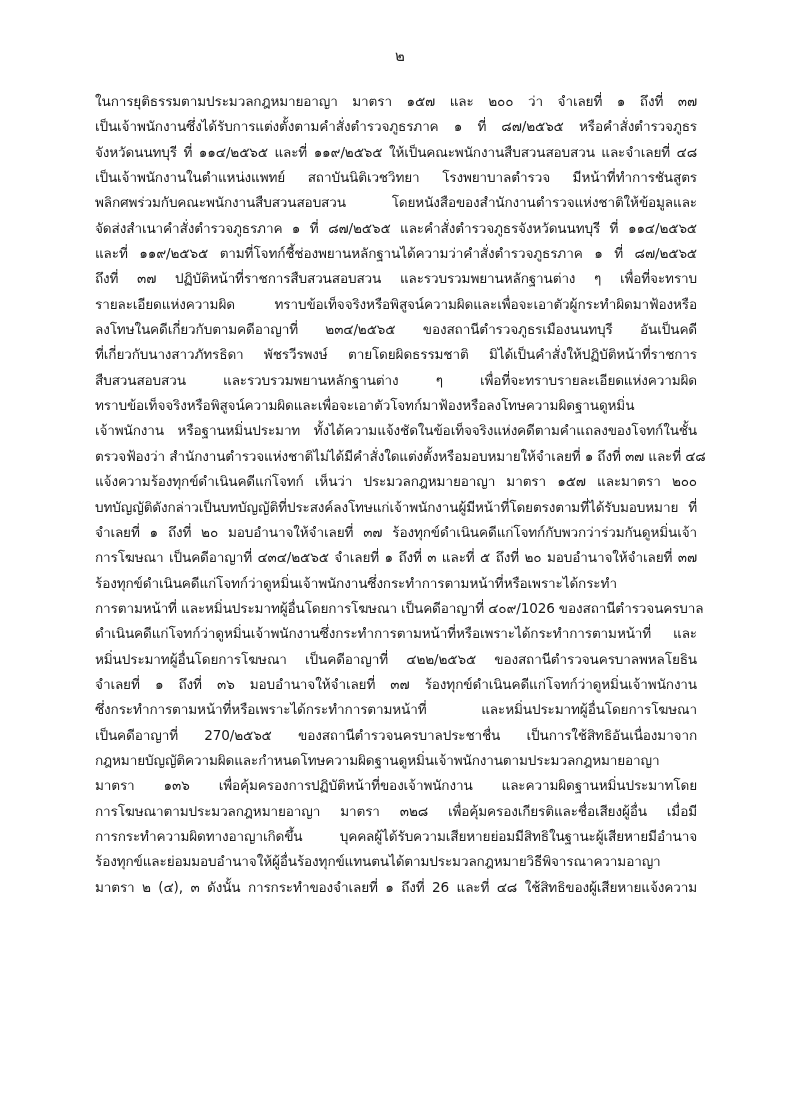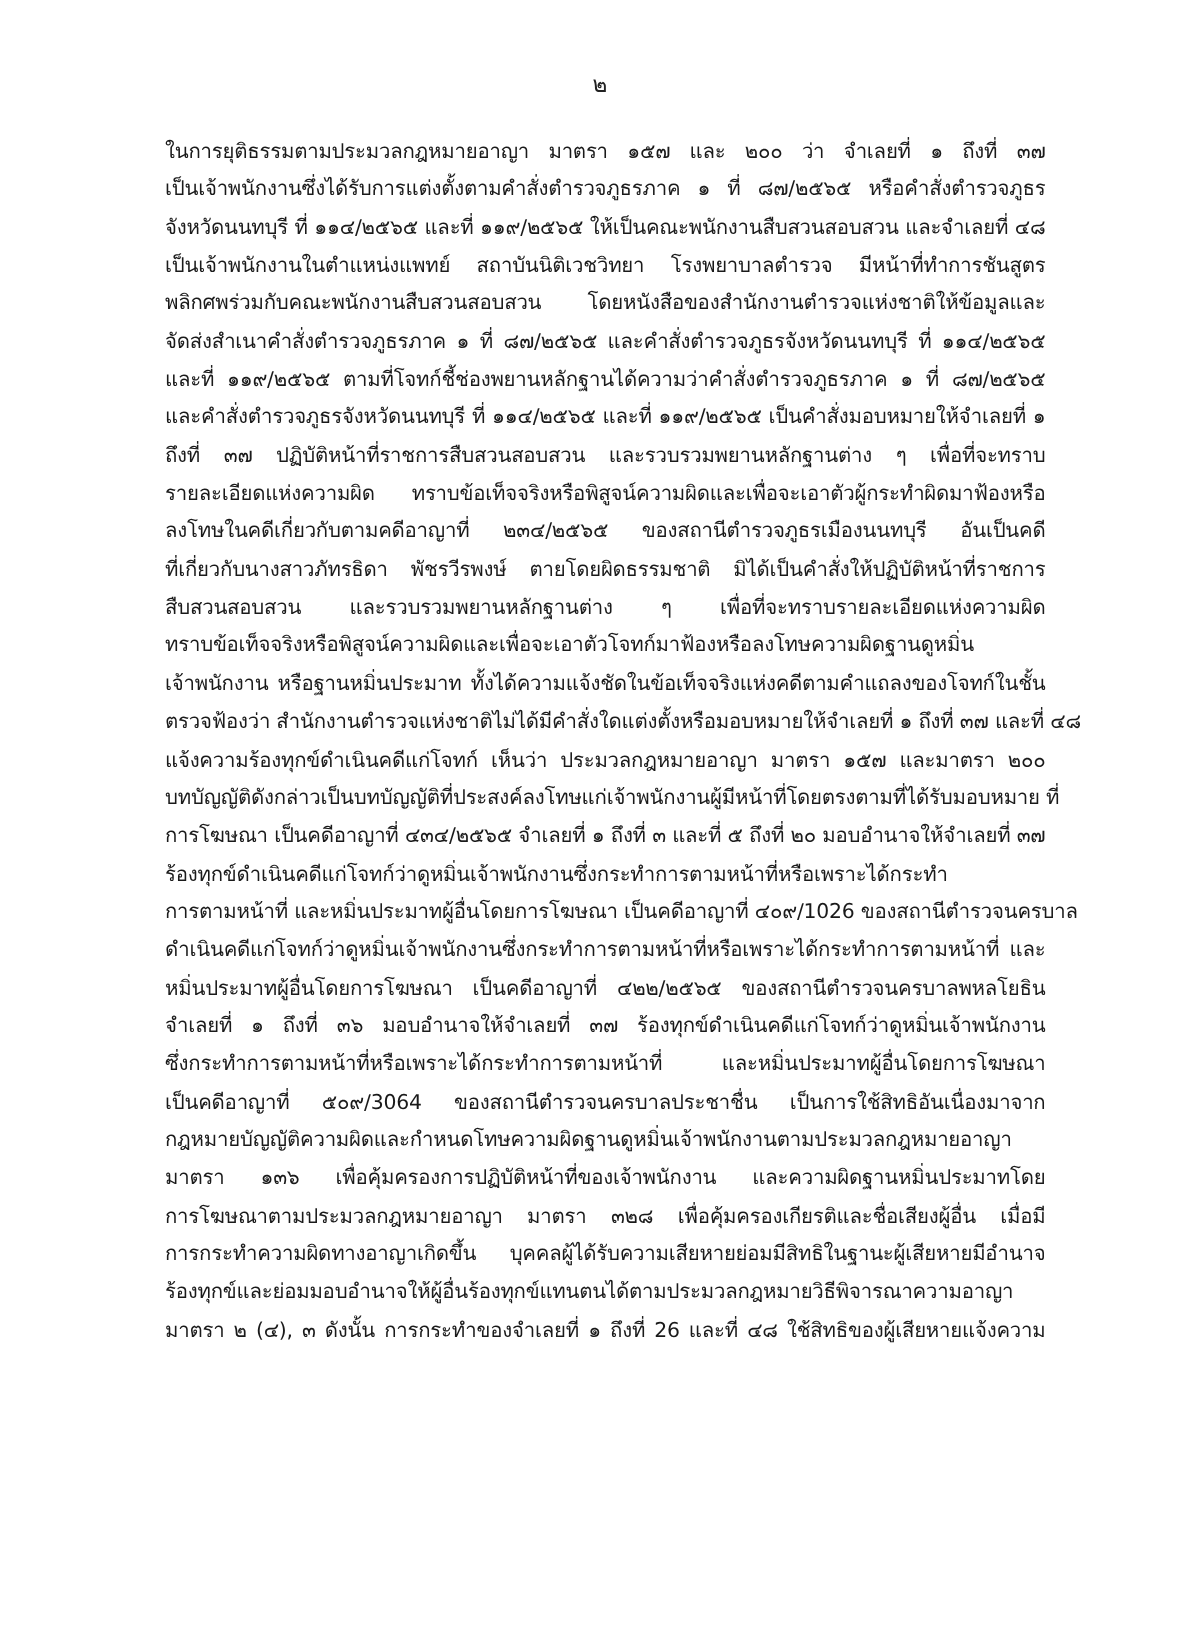--- a/index.html
+++ b/index.html
@@ -42,56 +42,55 @@
     .line {
       display: block;
       height: 25.35px;
       line-height: 25.35px;
       font-size: 13.6px;
       white-space: nowrap;
       text-align: justify;
       text-align-last: justify;
       letter-spacing: -0.15px;
       overflow: visible;
-      margin-left: 15px;
     }
   </style>
 </head>
 <body>
 
 <div class="page">
   <div class="page-number">๒</div>
 
   <div class="body-text">
     <span class="line">ในการยุติธรรมตามประมวลกฎหมายอาญา มาตรา ๑๕๗ และ ๒๐๐ ว่า จำเลยที่ ๑ ถึงที่ ๓๗</span>
     <span class="line">เป็นเจ้าพนักงานซึ่งได้รับการแต่งตั้งตามคำสั่งตำรวจภูธรภาค ๑ ที่ ๘๗/๒๕๖๕ หรือคำสั่งตำรวจภูธร</span>
     <span class="line">จังหวัดนนทบุรี ที่ ๑๑๔/๒๕๖๕ และที่ ๑๑๙/๒๕๖๕ ให้เป็นคณะพนักงานสืบสวนสอบสวน และจำเลยที่ ๔๘</span>
     <span class="line">เป็นเจ้าพนักงานในตำแหน่งแพทย์ สถาบันนิติเวชวิทยา โรงพยาบาลตำรวจ มีหน้าที่ทำการชันสูตร</span>
     <span class="line">พลิกศพร่วมกับคณะพนักงานสืบสวนสอบสวน โดยหนังสือของสำนักงานตำรวจแห่งชาติให้ข้อมูลและ</span>
     <span class="line">จัดส่งสำเนาคำสั่งตำรวจภูธรภาค ๑ ที่ ๘๗/๒๕๖๕ และคำสั่งตำรวจภูธรจังหวัดนนทบุรี ที่ ๑๑๔/๒๕๖๕</span>
     <span class="line">และที่ ๑๑๙/๒๕๖๕ ตามที่โจทก์ชี้ช่องพยานหลักฐานได้ความว่าคำสั่งตำรวจภูธรภาค ๑ ที่ ๘๗/๒๕๖๕</span>
-    <span class="line">และคำสั่งตำรวจภูธรจังหวัดนนทบุรี ที่ ๑๑๔/๒๕๖๕ และที่ ๑๑๙/๒๕๖๕ เป็นคำสั่งมอบหมายให้จำเลยที่ ๑</span>
     <span class="line">ถึงที่ ๓๗ ปฏิบัติหน้าที่ราชการสืบสวนสอบสวน และรวบรวมพยานหลักฐานต่าง ๆ  เพื่อที่จะทราบ</span>
     <span class="line">รายละเอียดแห่งความผิด ทราบข้อเท็จจริงหรือพิสูจน์ความผิดและเพื่อจะเอาตัวผู้กระทำผิดมาฟ้องหรือ</span>
     <span class="line">ลงโทษในคดีเกี่ยวกับตามคดีอาญาที่ ๒๓๔/๒๕๖๕ ของสถานีตำรวจภูธรเมืองนนทบุรี อันเป็นคดี</span>
     <span class="line">ที่เกี่ยวกับนางสาวภัทรธิดา พัชรวีรพงษ์ ตายโดยผิดธรรมชาติ มิได้เป็นคำสั่งให้ปฏิบัติหน้าที่ราชการ</span>
     <span class="line">สืบสวนสอบสวน และรวบรวมพยานหลักฐานต่าง ๆ  เพื่อที่จะทราบรายละเอียดแห่งความผิด</span>
     <span class="line">ทราบข้อเท็จจริงหรือพิสูจน์ความผิดและเพื่อจะเอาตัวโจทก์มาฟ้องหรือลงโทษความผิดฐานดูหมิ่น</span>
     <span class="line">เจ้าพนักงาน หรือฐานหมิ่นประมาท ทั้งได้ความแจ้งชัดในข้อเท็จจริงแห่งคดีตามคำแถลงของโจทก์ในชั้น</span>
     <span class="line">ตรวจฟ้องว่า สำนักงานตำรวจแห่งชาติไม่ได้มีคำสั่งใดแต่งตั้งหรือมอบหมายให้จำเลยที่ ๑ ถึงที่ ๓๗ และที่ ๔๘</span>
     <span class="line">แจ้งความร้องทุกข์ดำเนินคดีแก่โจทก์ เห็นว่า ประมวลกฎหมายอาญา มาตรา ๑๕๗ และมาตรา ๒๐๐</span>
     <span class="line">บทบัญญัติดังกล่าวเป็นบทบัญญัติที่ประสงค์ลงโทษแก่เจ้าพนักงานผู้มีหน้าที่โดยตรงตามที่ได้รับมอบหมาย ที่</span>
+    <span class="line">จำเลยที่ ๑ ถึงที่ ๒๐ มอบอำนาจให้จำเลยที่ ๓๗ ร้องทุกข์ดำเนินคดีแก่โจทก์กับพวกว่าร่วมกันดูหมิ่นเจ้า</span>
     <span class="line">การโฆษณา เป็นคดีอาญาที่ ๔๓๔/๒๕๖๕ จำเลยที่ ๑ ถึงที่ ๓ และที่ ๕ ถึงที่ ๒๐ มอบอำนาจให้จำเลยที่ ๓๗</span>
     <span class="line">ร้องทุกข์ดำเนินคดีแก่โจทก์ว่าดูหมิ่นเจ้าพนักงานซึ่งกระทำการตามหน้าที่หรือเพราะได้กระทำ</span>
     <span class="line">การตามหน้าที่ และหมิ่นประมาทผู้อื่นโดยการโฆษณา เป็นคดีอาญาที่ ๔๐๙/1026 ของสถานีตำรวจนครบาล</span>
     <span class="line">ดำเนินคดีแก่โจทก์ว่าดูหมิ่นเจ้าพนักงานซึ่งกระทำการตามหน้าที่หรือเพราะได้กระทำการตามหน้าที่ และ</span>
     <span class="line">หมิ่นประมาทผู้อื่นโดยการโฆษณา เป็นคดีอาญาที่ ๔๒๒/๒๕๖๕ ของสถานีตำรวจนครบาลพหลโยธิน</span>
     <span class="line">จำเลยที่ ๑ ถึงที่ ๓๖ มอบอำนาจให้จำเลยที่ ๓๗ ร้องทุกข์ดำเนินคดีแก่โจทก์ว่าดูหมิ่นเจ้าพนักงาน</span>
     <span class="line">ซึ่งกระทำการตามหน้าที่หรือเพราะได้กระทำการตามหน้าที่ และหมิ่นประมาทผู้อื่นโดยการโฆษณา</span>
-    <span class="line">เป็นคดีอาญาที่ ๕๐๙/3064 ของสถานีตำรวจนครบาลประชาชื่น เป็นการใช้สิทธิอันเนื่องมาจาก</span>
+    <span class="line">เป็นคดีอาญาที่ 270/๒๕๖๕ ของสถานีตำรวจนครบาลประชาชื่น เป็นการใช้สิทธิอันเนื่องมาจาก</span>
     <span class="line">กฎหมายบัญญัติความผิดและกำหนดโทษความผิดฐานดูหมิ่นเจ้าพนักงานตามประมวลกฎหมายอาญา</span>
     <span class="line">มาตรา ๑๓๖ เพื่อคุ้มครองการปฏิบัติหน้าที่ของเจ้าพนักงาน และความผิดฐานหมิ่นประมาทโดย</span>
     <span class="line">การโฆษณาตามประมวลกฎหมายอาญา มาตรา ๓๒๘ เพื่อคุ้มครองเกียรติและชื่อเสียงผู้อื่น เมื่อมี</span>
     <span class="line">การกระทำความผิดทางอาญาเกิดขึ้น บุคคลผู้ได้รับความเสียหายย่อมมีสิทธิในฐานะผู้เสียหายมีอำนาจ</span>
     <span class="line">ร้องทุกข์และย่อมมอบอำนาจให้ผู้อื่นร้องทุกข์แทนตนได้ตามประมวลกฎหมายวิธีพิจารณาความอาญา</span>
     <span class="line">มาตรา ๒ (๔), ๓ ดังนั้น การกระทำของจำเลยที่ ๑ ถึงที่ 26 และที่ ๔๘ ใช้สิทธิของผู้เสียหายแจ้งความ</span>
   </div>
 </div>
 
 </body></html>

